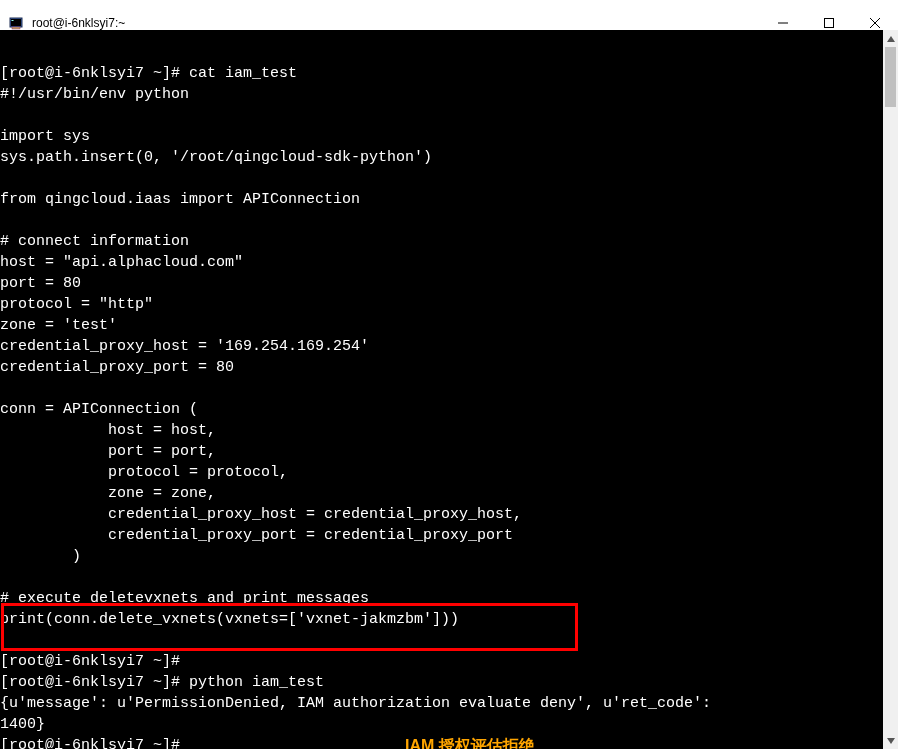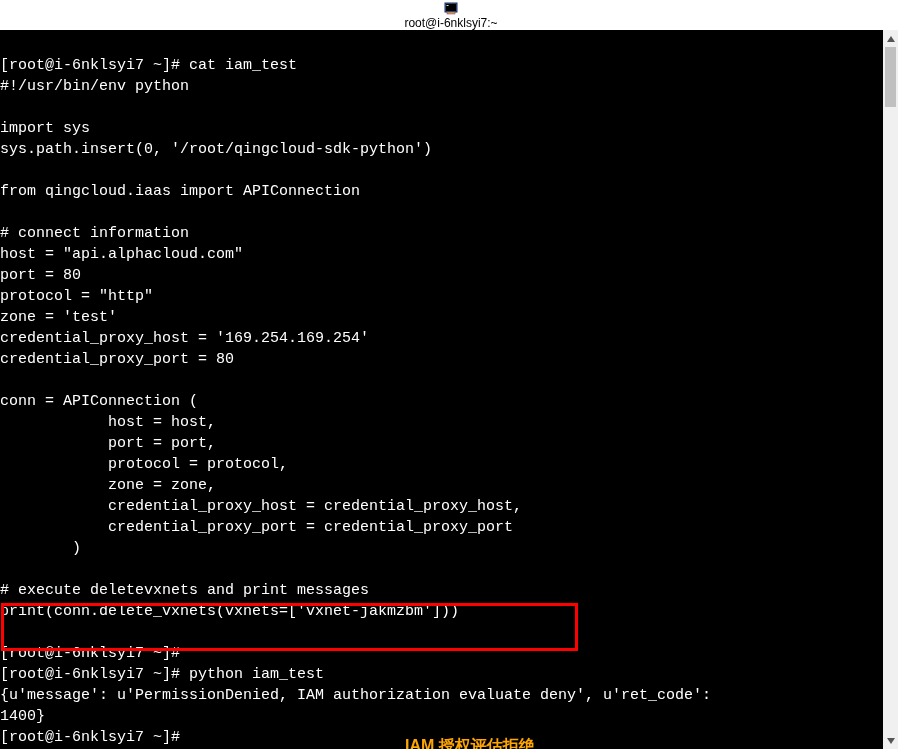--- a/index.html
+++ b/index.html
@@ -11,21 +11,20 @@
     position:relative;
   }
   .titlebar {
     height:47px;
     background:#fff;
     display:flex;
     align-items:center;
     font-size:12px;
     color:#000;
     border-bottom:1px solid #ddd;
-    flex-direction:column;
   }
   .titlebar .icon {
     width:24px; display:flex; justify-content:center; align-items:center;
     margin-left:4px;
   }
   .titlebar .title { margin-left:4px; flex:0 0 auto; }
   .titlebar .spacer { flex:1; }
   .win-controls { display:flex; }
   .win-btn {
     width:46px; height:30px;
@@ -39,21 +38,21 @@
   }
   .terminal {
     position:absolute;
     top:0; left:0; bottom:0; right:15px;
     overflow:hidden;
     font-family: Consolas, "Courier New", monospace;
     font-size:15px;
     line-height:21px;
     color:#fff;
     white-space:pre;
-    padding-top:4px;
+    padding-top:12px;
   }
   .terminal .line { white-space:pre; }
   .scrollbar {
     position:absolute;
     top:0; right:0; bottom:0;
     width:15px;
     background:#f0f0f0;
   }
   .scroll-up, .scroll-down {
     position:absolute; left:0; right:0; height:17px;

